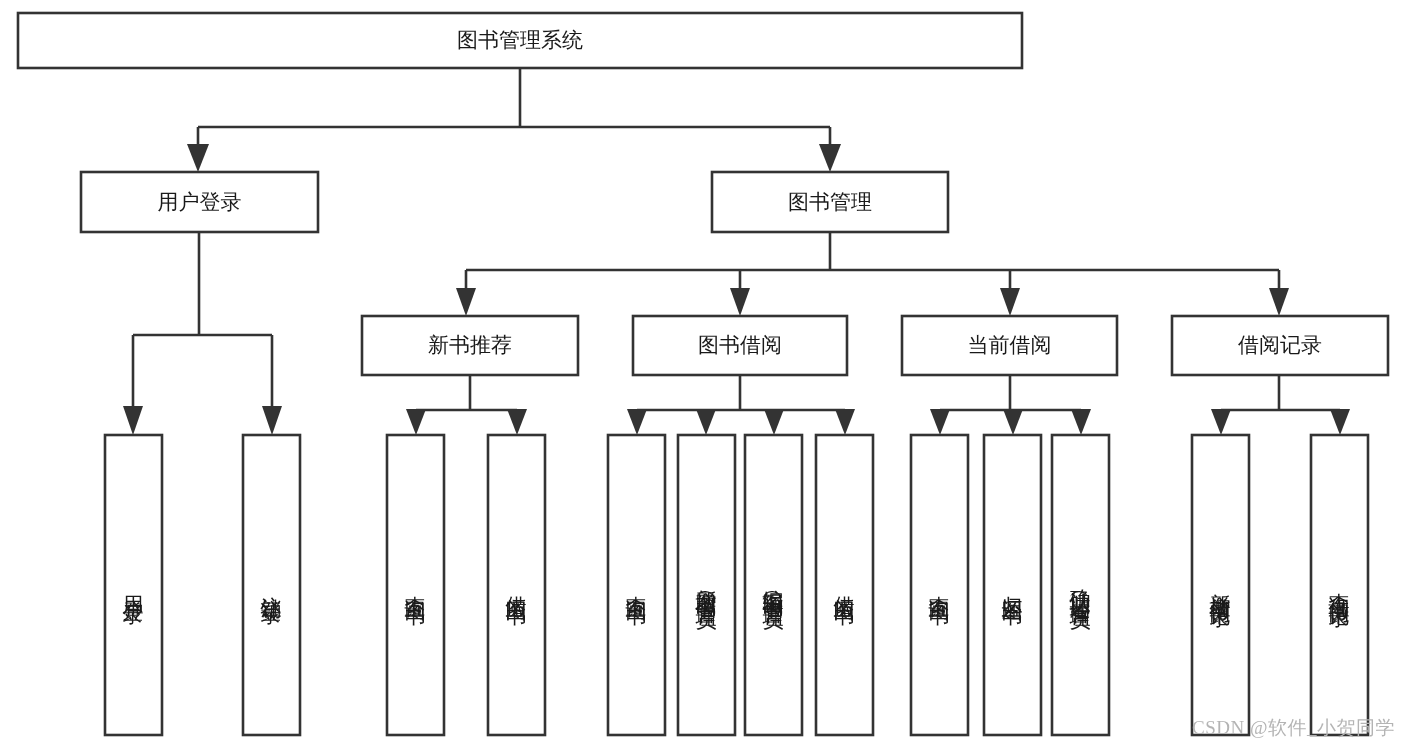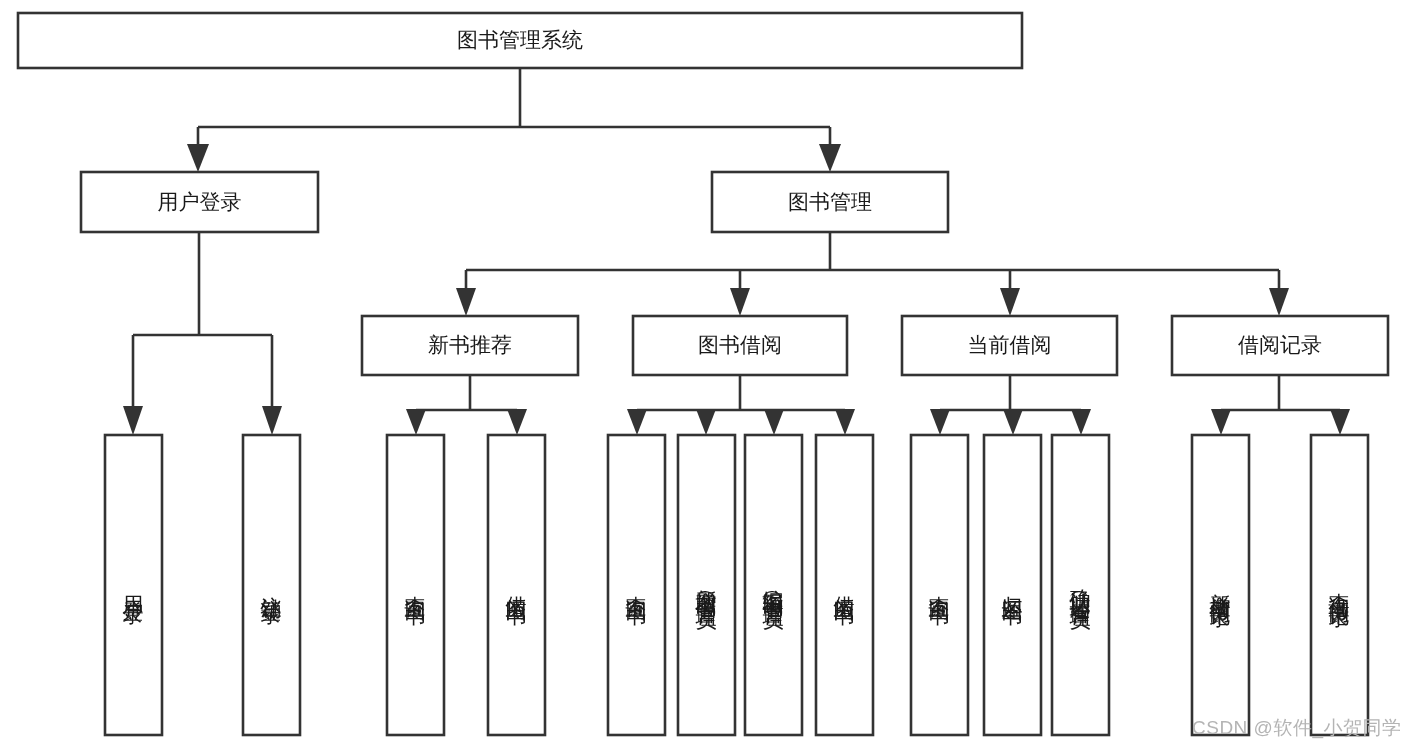--- a/index.html
+++ b/index.html
@@ -61,21 +61,21 @@
     color: #1a1a1a;
     text-align: center;
     display: flex;
     align-items: center;
     justify-content: center;
     pointer-events: none;
     user-select: none;
   }
   .watermark {
     position: absolute;
-    font-family: Liberation Sans, sans-serif;
+    font-family: Liberation Serif, serif;
     font-size: 19px;
     color: #b4b4b4;
     white-space: nowrap;
     letter-spacing: 0.5px;
   }
 </style>
 </head>
 <body>
 
 <div id="diagram-root">

